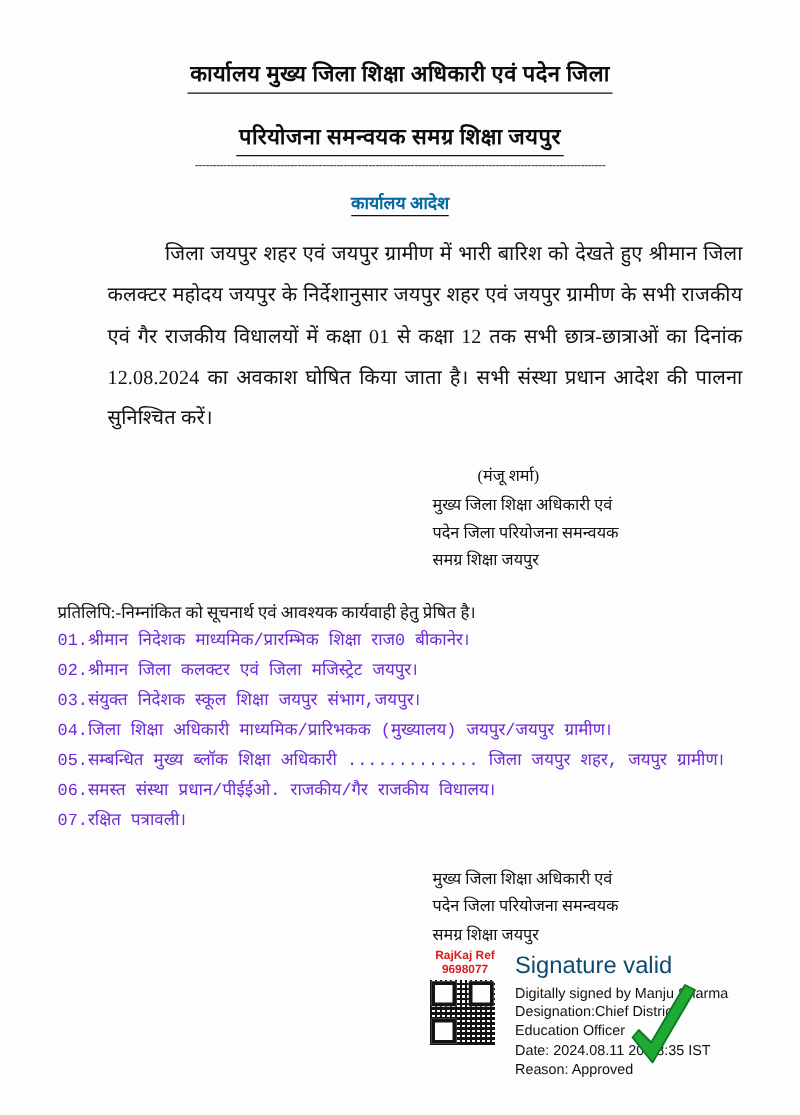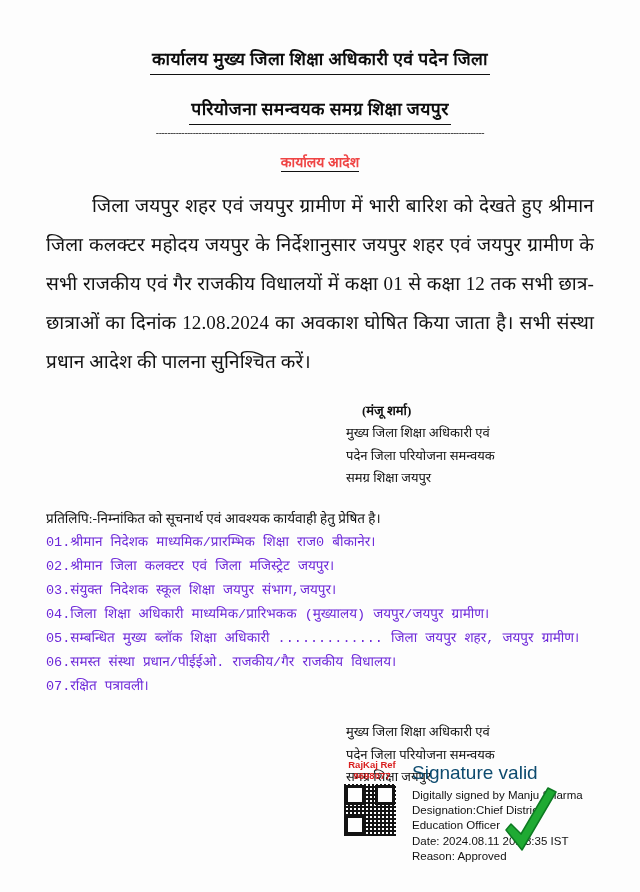--- a/index.html
+++ b/index.html
@@ -57,49 +57,50 @@
     overflow: hidden;
     text-align: center;
   }
 
   .subject {
     margin-top: 14px;
     text-align: center;
     font-family: "Liberation Serif", serif;
     font-weight: bold;
     font-size: 14px;
-    color: #ef4444;
+    color: #0369a1;
   }
   .subject span {
     border-bottom: 1.3px solid #111;
     padding-bottom: 1px;
   }
 
   
   .body-para {
     margin-top: 16px;
     font-family: "Liberation Serif", serif;
-    font-size: 19px;
+    font-size: 16px;
     line-height: 2.05;
     text-align: justify;
     color: #111;
     letter-spacing: 0.15px;
+    margin-left: 40px;
   }
   .body-para .indent { display: inline-block; width: 46px; }
 
   
   .sign-block {
     margin-top: 18px;
     margin-left: 300px;
     font-family: "Liberation Serif", serif;
     font-size: 13px;
     line-height: 1.72;
     color: #111;
   }
-  .sign-block .name { margin-left: 16px; font-weight: bold; }
+  .sign-block .name { margin-left: 36px; }
 
   
   .ref-row {
     margin-top: -4px;
     position: relative;
     font-family: "Liberation Serif", serif;
     font-size: 13.5px;
     color: #111;
   }
   .ref-row .refno { display: inline-block; }

